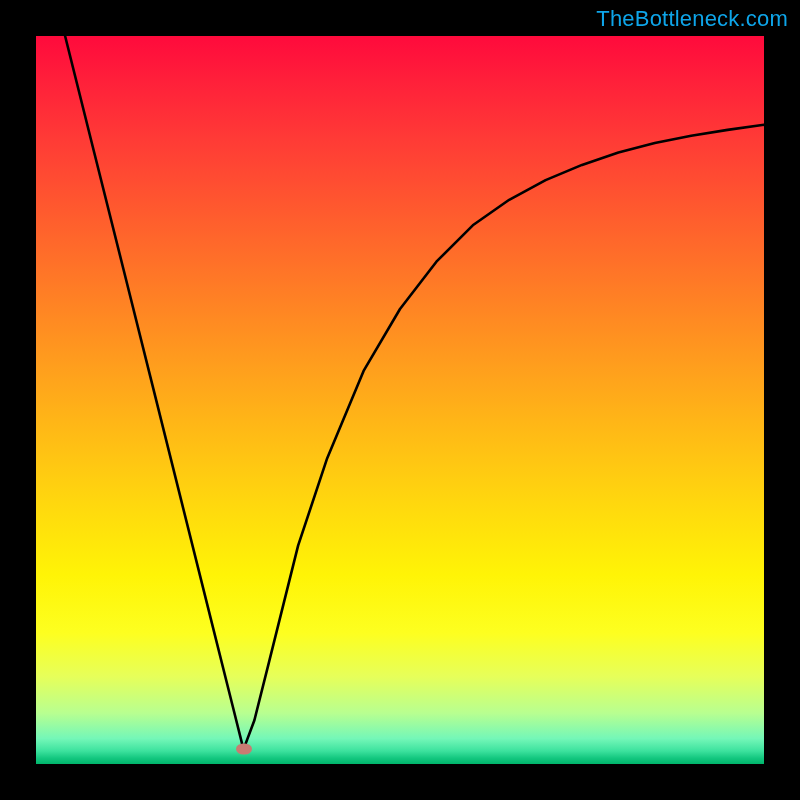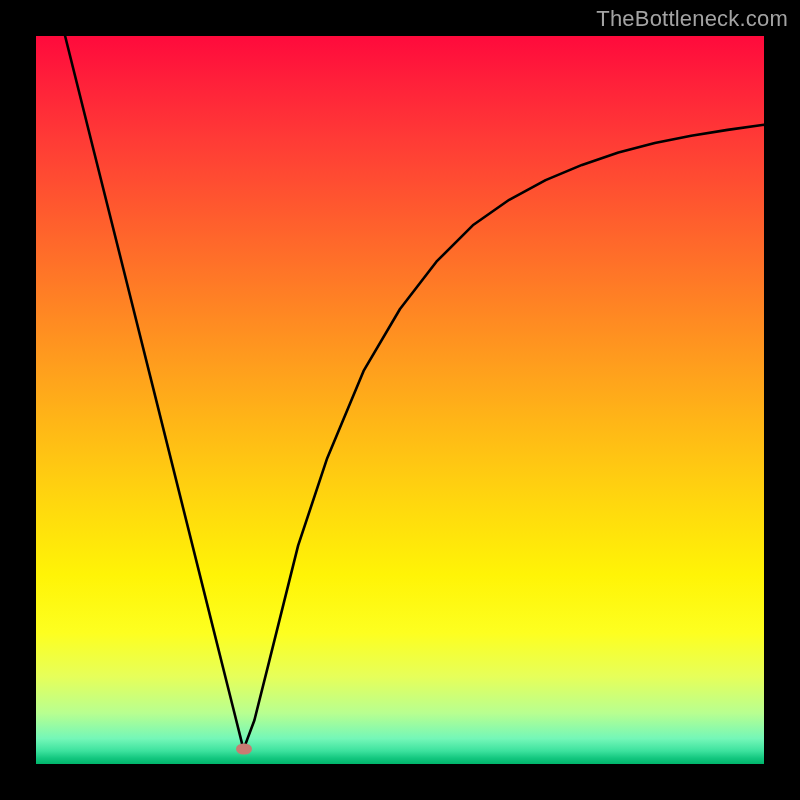--- a/index.html
+++ b/index.html
@@ -42,21 +42,21 @@
       #74f7b8 96.5%,
       #3de29e 98.2%,
       #13c77f 99.2%,
       #00b56b 100%
     );
   }
   .watermark {
     position: absolute;
     top: 6px;
     right: 12px;
-    color: #a3a3a3;
+    color: #0ea5e9;
     font-size: 22px;
     font-weight: 500;
     letter-spacing: 0.2px;
     user-select: none;
   }
   svg.curve {
     position: absolute;
     inset: 0;
     width: 100%;
     height: 100%;

